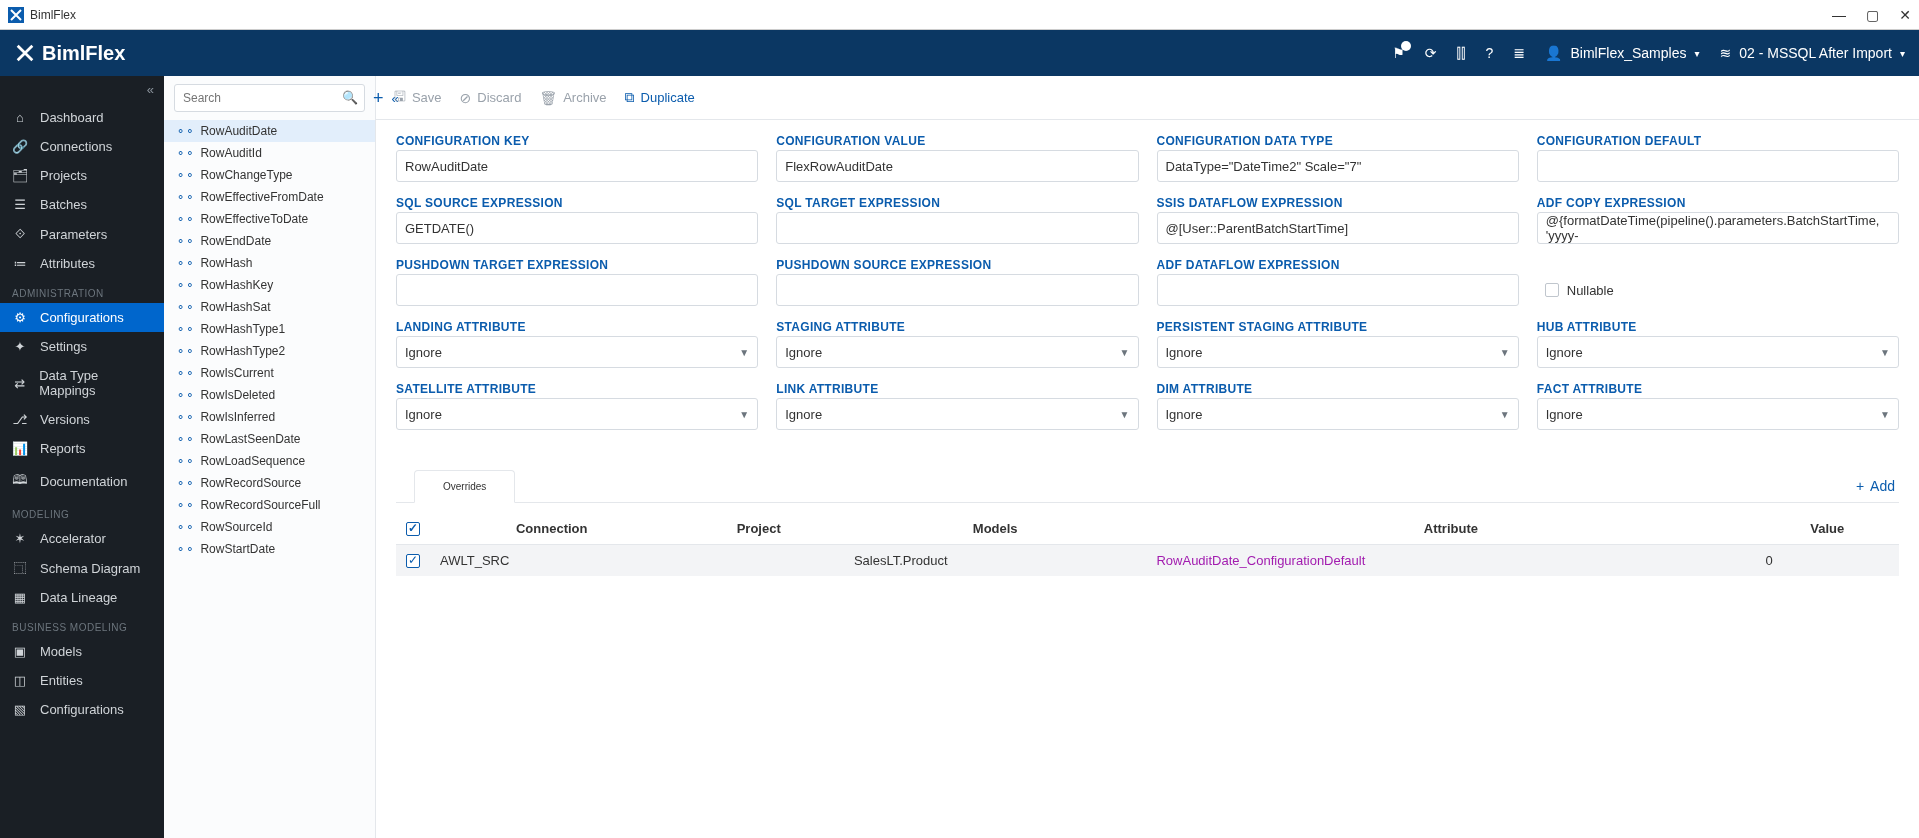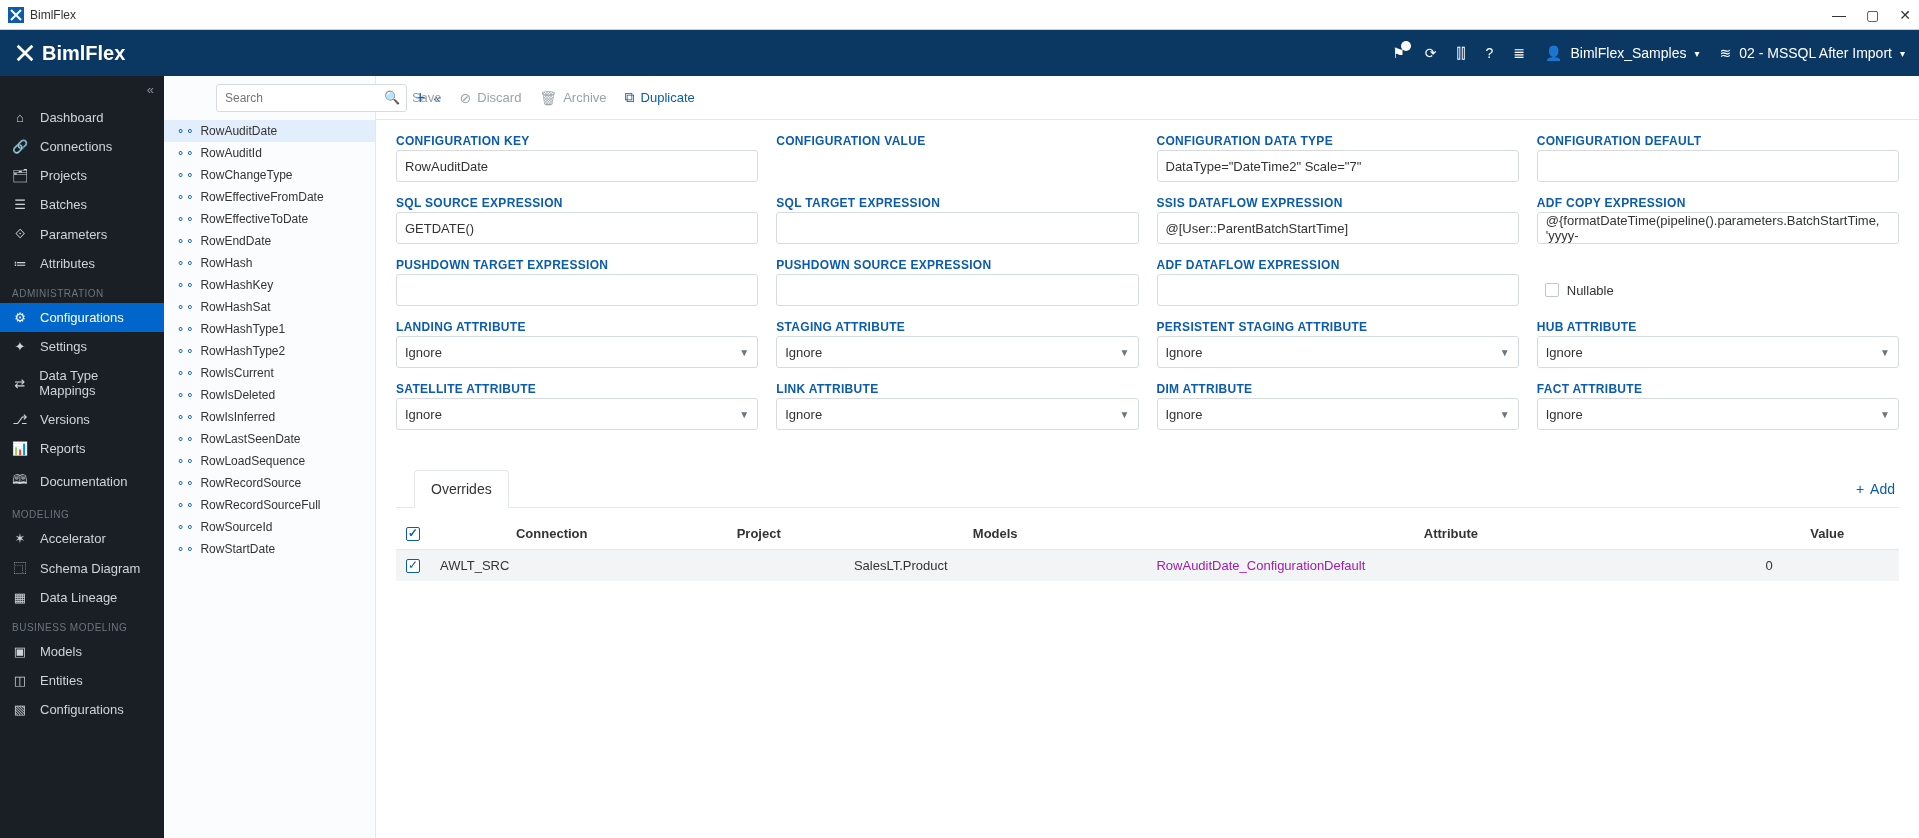--- a/index.html
+++ b/index.html
@@ -30,21 +30,21 @@
 
 .sidebar { width: 164px; background: #1a1f25; color: #d0d4d8; display: flex; flex-direction: column; font-size: 13px; overflow-y: auto; }
 .sidebar .collapse { text-align: right; padding: 6px 10px; cursor: pointer; color: #8b939c; }
 .sidebar .item { display: flex; align-items: center; gap: 12px; padding: 7px 12px; cursor: pointer; }
 .sidebar .item.active { background: #0066cc; color: #fff; }
 .sidebar .section { padding: 10px 12px 4px; font-size: 10px; color: #6c757d; letter-spacing: 0.5px; }
 .sidebar .ico { width: 16px; text-align: center; }
 
 
 .listpanel { width: 212px; border-right: 1px solid #e4e7eb; display: flex; flex-direction: column; background: #fbfcfd; }
-.listpanel .searchrow { display: flex; align-items: center; gap: 8px; padding: 8px 10px; margin-left: 42px; }
+.listpanel .searchrow { display: flex; align-items: center; gap: 8px; padding: 8px 10px; }
 .listpanel .searchrow input { flex: 1; height: 28px; border: 1px solid #d6dbe1; border-radius: 3px; padding: 0 26px 0 8px; font-size: 12px; }
 .listpanel .searchwrap { position: relative; flex: 1; }
 .listpanel .searchwrap .sico { position: absolute; right: 6px; top: 6px; color: #0b5cad; cursor: pointer; }
 .listpanel .addbtn { color: #0b5cad; font-size: 18px; cursor: pointer; }
 .listpanel .collbtn { color: #0b5cad; cursor: pointer; }
 .listpanel .items { flex: 1; overflow-y: auto; }
 .listpanel .items .lit { display: flex; align-items: center; gap: 6px; padding: 4px 12px; cursor: pointer; font-size: 12px; color: #333; }
 .listpanel .items .lit.sel { background: #e2eefb; }
 .listpanel .items .lit .cico { color: #0b5cad; font-size: 11px; }
 
@@ -64,21 +64,21 @@
 .field .flabel { font-size: 12px; color: #0b5cad; letter-spacing: 0.3px; font-weight: 600; text-transform: uppercase; }
 .field .fbox { height: 32px; border: 1px solid #d6dbe1; border-radius: 3px; padding: 0 8px; display: flex; align-items: center; font-size: 13px; color: #333; background: #fff; }
 .field.offset-label .flabel { visibility: hidden; }
 .field .fbox.nobord { border: none; }
 .field .fbox .dd { margin-left: auto; color: #6c757d; font-size: 10px; }
 .field .fbox .chk { width: 14px; height: 14px; border: 1px solid #c0c6cd; border-radius: 2px; margin-right: 8px; }
 
 
 .tabsec { margin-top: 40px; }
 .tabrow { display: flex; align-items: center; border-bottom: 1px solid #e4e7eb; }
-.tab { padding: 10px 16px; border: 1px solid #e4e7eb; border-bottom: 1px solid #fff; border-radius: 4px 4px 0 0; margin-left: 18px; margin-bottom: -1px; font-size: 14px; background: #fff; cursor: pointer; }
+.tab { padding: 10px 28px; border: 1px solid #e4e7eb; border-bottom: 1px solid #fff; border-radius: 4px 4px 0 0; margin-left: 18px; margin-bottom: -1px; font-size: 10px; background: #fff; cursor: pointer; }
 .addlink { margin-left: auto; color: #0b5cad; display: flex; align-items: center; gap: 6px; cursor: pointer; font-size: 14px; padding-right: 4px; }
 
 
 .tblwrap { margin-top: 10px; }
 .tbl { width: 100%; border-collapse: collapse; font-size: 13px; }
 .tbl th { text-align: center; font-weight: 600; padding: 8px 10px; color: #333; }
 .tbl td { padding: 8px 10px; }
 .tbl thead tr { border-bottom: 1px solid #e4e7eb; }
 .tbl tbody tr { background: #f3f4f6; }
 .tbl .chkcell { width: 34px; }
@@ -328,20 +328,23 @@
       <div class="formgrid">
 
         <div class="field">
           <div class="flabel">CONFIGURATION KEY</div>
           <div class="fbox">
               <span>RowAuditDate</span>
             </div>
         </div>
         <div class="field">
           <div class="flabel">CONFIGURATION VALUE</div>
+          <div class="fbox">
+              <span>FlexRowAuditDate</span>
+            </div>
         </div>
         <div class="field">
           <div class="flabel">CONFIGURATION DATA TYPE</div>
           <div class="fbox">
               <span>DataType="DateTime2" Scale="7"</span>
             </div>
         </div>
         <div class="field">
           <div class="flabel">CONFIGURATION DEFAULT</div>
           <div class="fbox">

